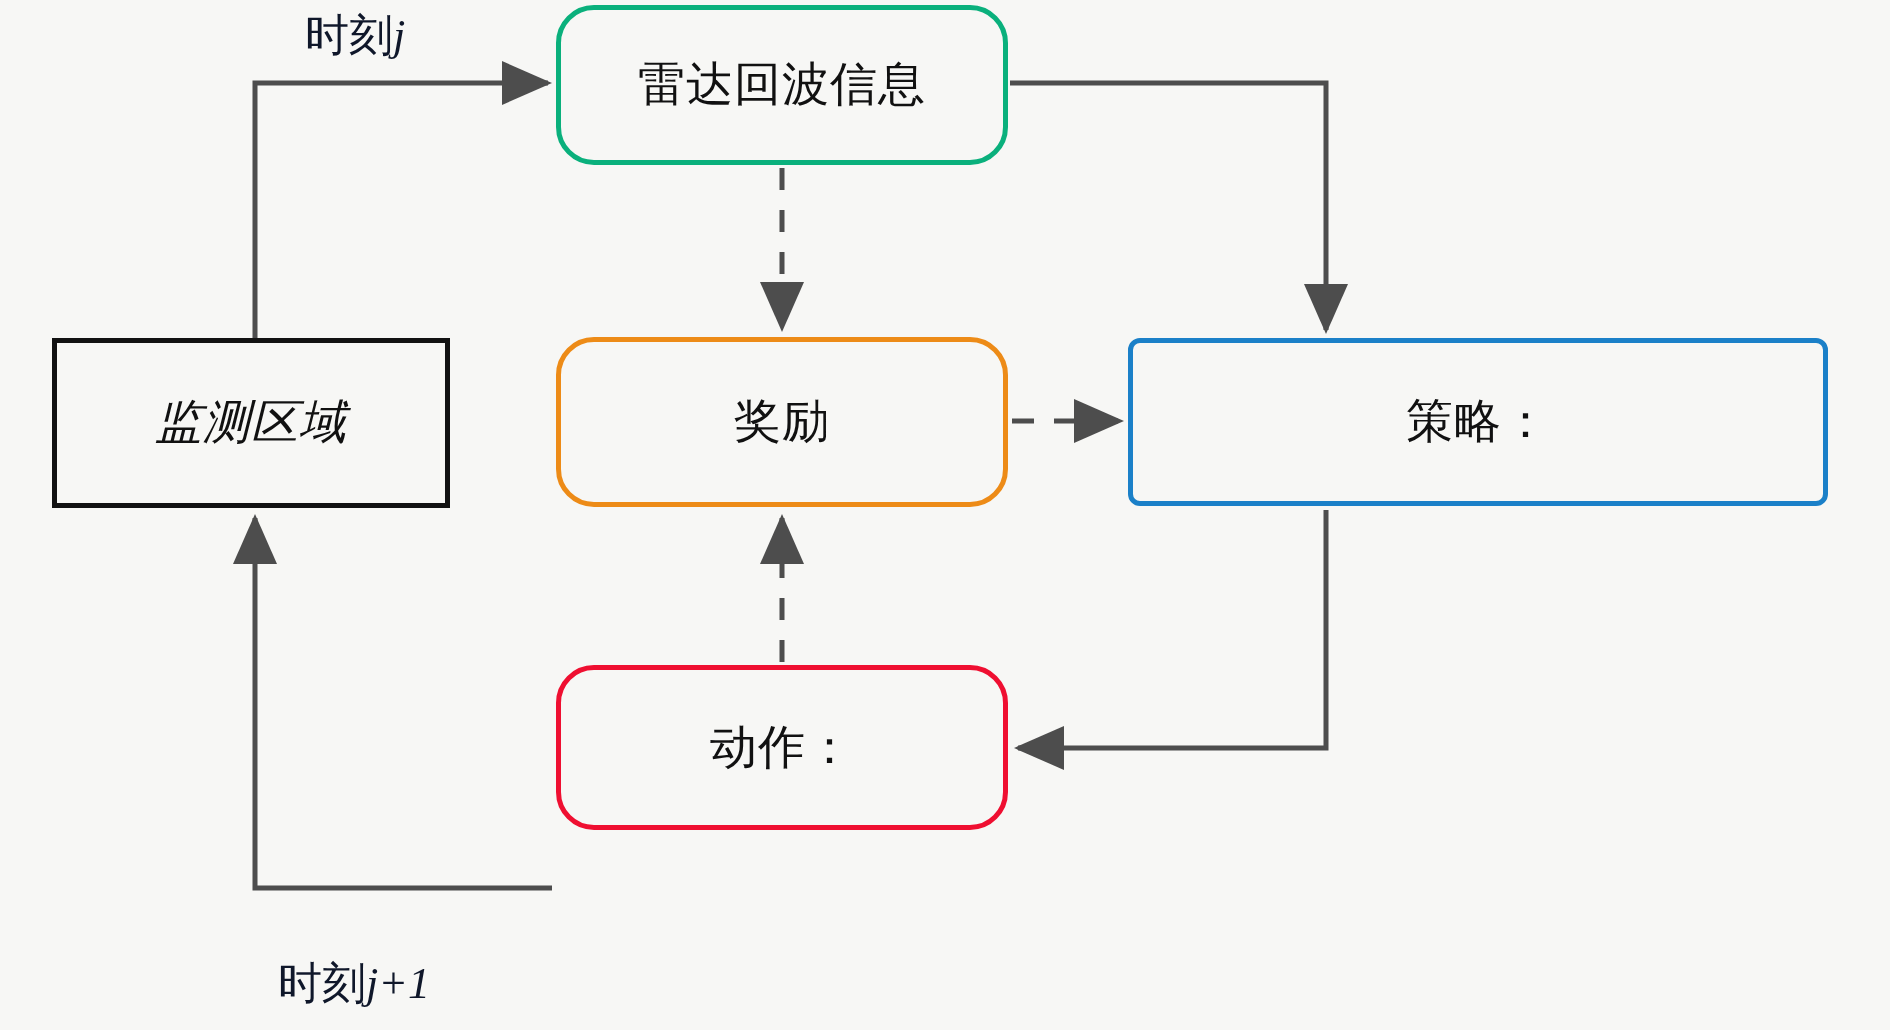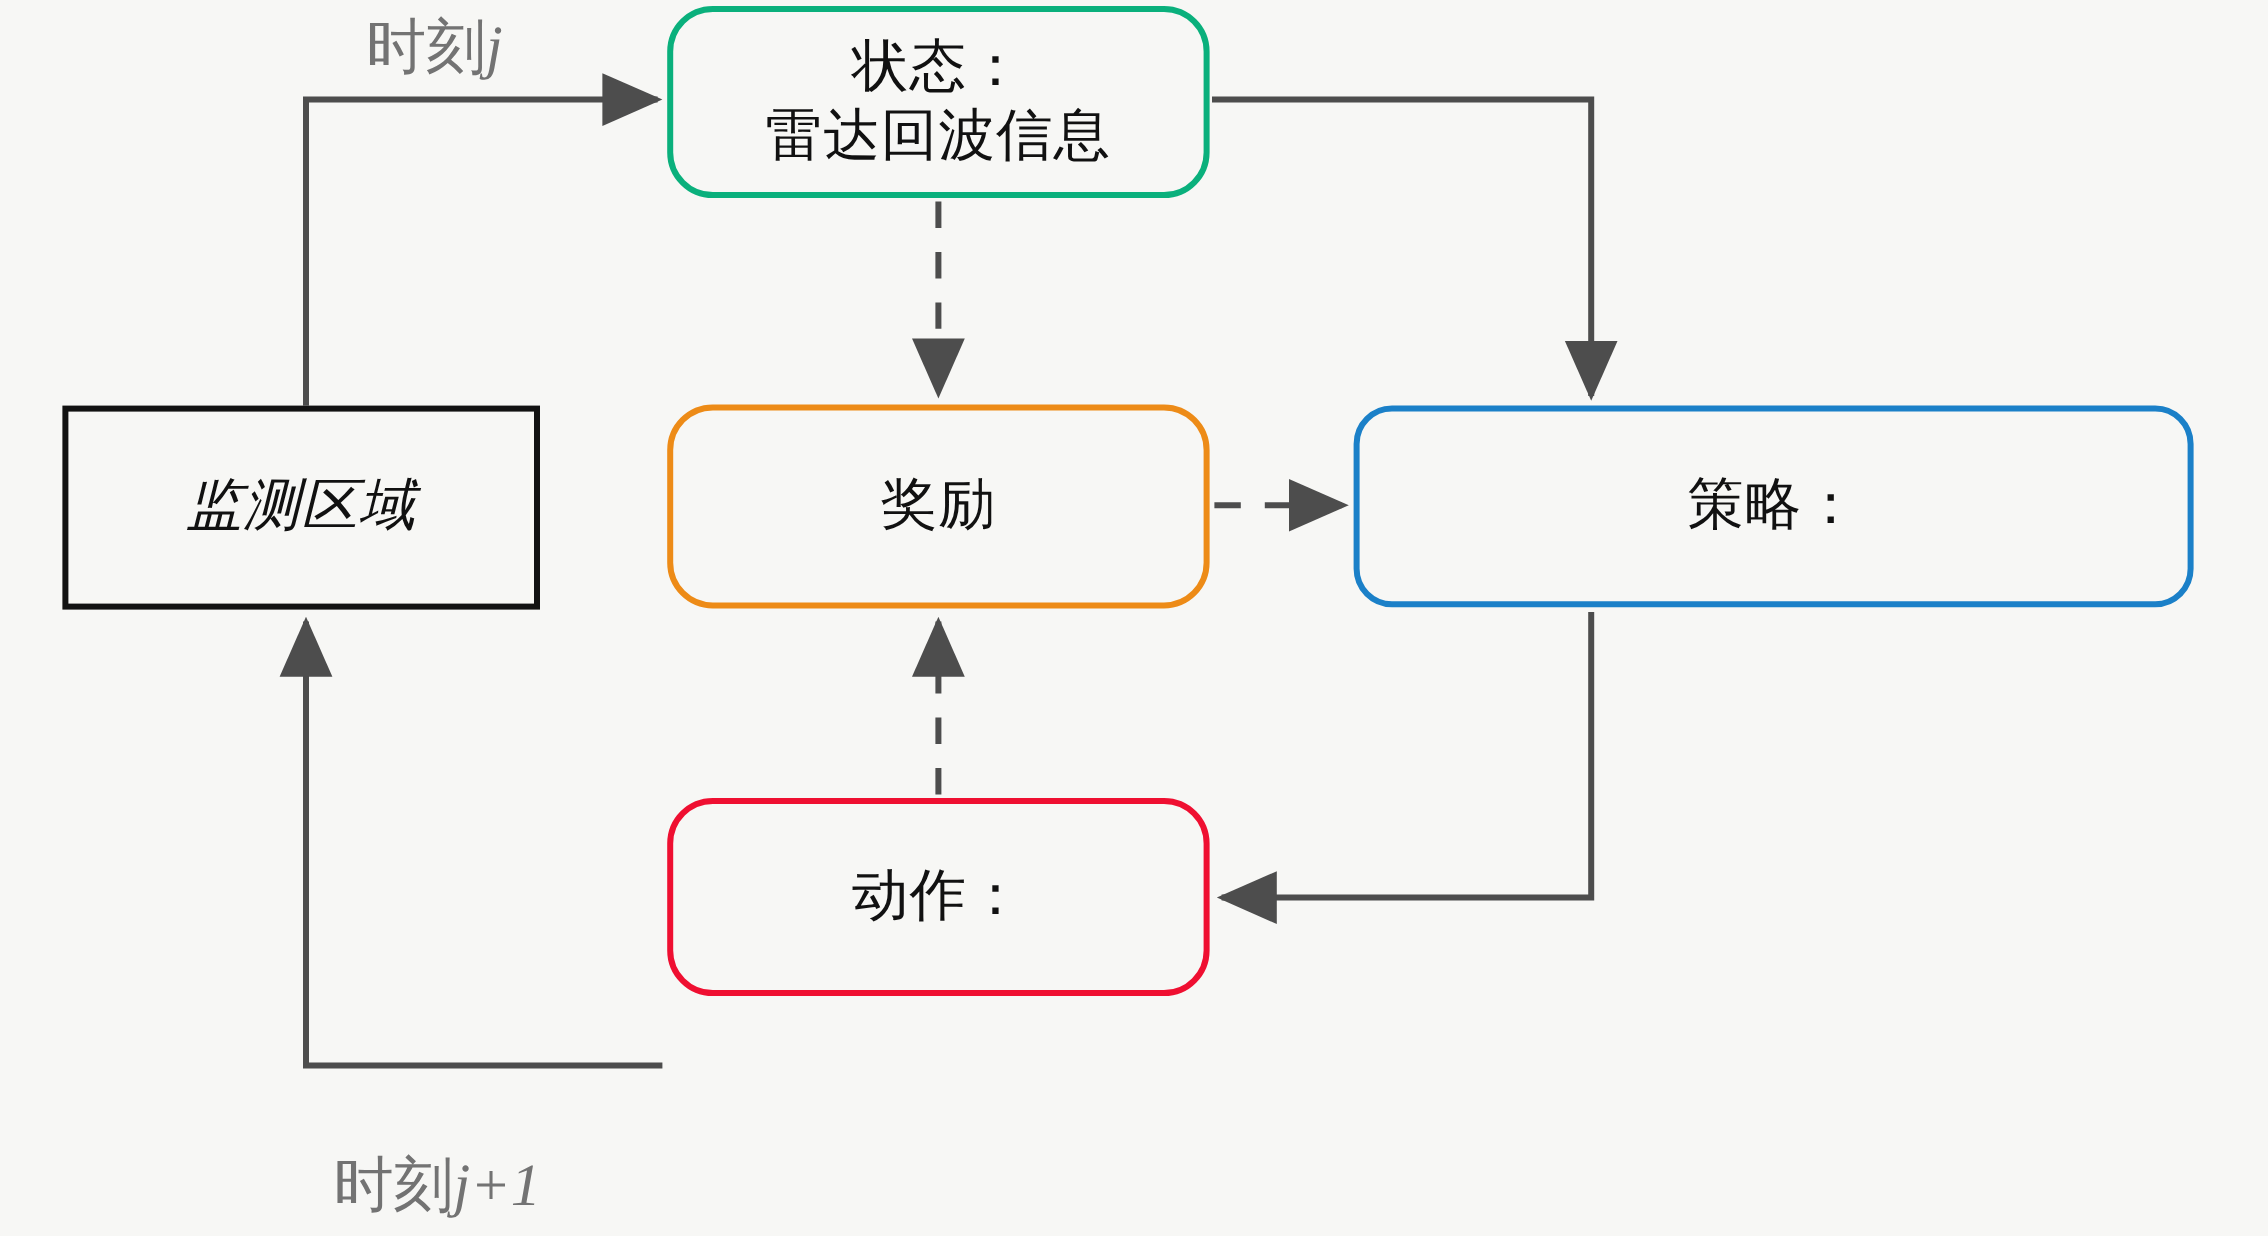--- a/index.html
+++ b/index.html
@@ -61,35 +61,35 @@
   #node-reward {
     left: 556px; top: 337px;
     width: 452px; height: 170px;
     border: 5px solid #c2410c;
     border-radius: 38px;
   }
   #node-policy {
     left: 1128px; top: 338px;
     width: 700px; height: 168px;
     border: 5px solid #1b80c8;
-    border-radius: 32px;
+    border-radius: 12px;
   }
   #node-action {
     left: 556px; top: 665px;
     width: 452px; height: 165px;
     border: 5px solid #ef0f31;
     border-radius: 38px;
     text-align: center;
   }
   
   .edge-label {
     position: absolute;
     white-space: nowrap;
-    color: #737373;
-    font-size: 50px;
+    color: #0f172a;
+    font-size: 44px;
     line-height: 1;
     text-align: center;
   }
   .edge-label .it {
     font-style: italic;
     font-family: "Liberation Serif", "DejaVu Serif", serif;
   }
   #label-time-j { left: 305px; top: 14px; }
   #label-time-j1 { left: 278px; top: 962px; }
 </style>
@@ -118,21 +118,20 @@
     <path d="M1326,510 L1326,748 L1018,748" fill="none" stroke="#4d4d4d" stroke-width="5" marker-end="url(#ah)"></path>
 
     <path d="M552,888 L255,888 L255,518" fill="none" stroke="#4d4d4d" stroke-width="5" marker-end="url(#ah)"></path>
   </svg>
 
   <div class="node" id="node-environment" style="border-color: rgb(18, 18, 18);">
     <span class="ln">监测区域</span>
   </div>
 
   <div class="node" id="node-state" style="border-color: rgb(10, 176, 124);">
-    <span class="ln">状态：</span>
     <span class="ln">雷达回波信息</span>
   </div>
 
   <div class="node" id="node-reward" style="border-color: rgb(237, 139, 23);">
     <span class="ln">奖励</span>
   </div>
 
   <div class="node" id="node-policy" style="border-color: rgb(27, 128, 200);">
     <span class="ln">策略：</span>
   </div>

